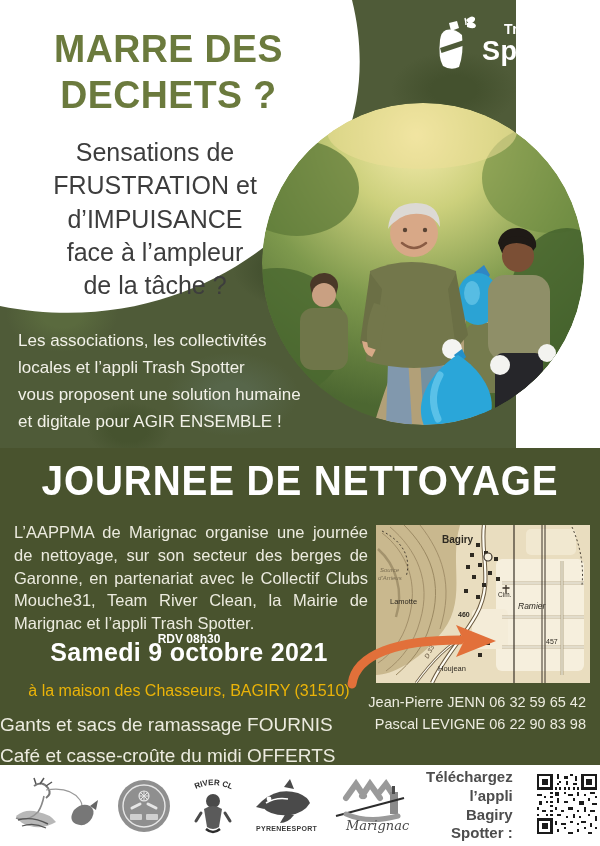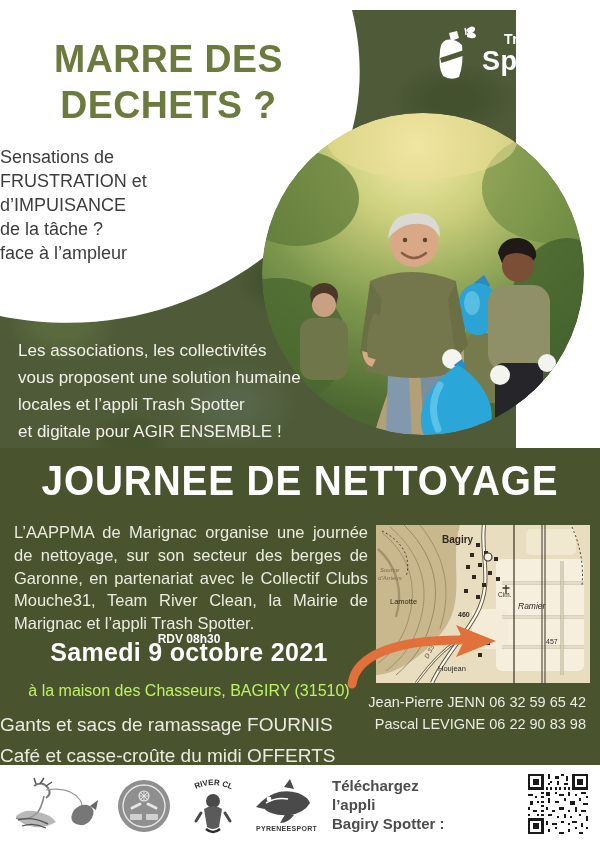--- a/index.html
+++ b/index.html
@@ -4,21 +4,21 @@
 <style>
   html,body{margin:0;padding:0;background:#888;}
   *{box-sizing:border-box;}
   .poster{
     position:relative;width:600px;height:846px;margin:0 auto;
     background:#fff;overflow:hidden;
     font-family:"Liberation Sans",sans-serif;
   }
   
   .top-section{
-    position:absolute;left:0;top:10px;width:516px;height:448px;
+    position:absolute;left:0;top:0;width:516px;height:448px;
     background-color:#4f5b38;
     background-image:
       radial-gradient(75px 45px at 8% 12%, #5e6d41 25%, transparent 70%),
       radial-gradient(90px 55px at 88% 20%, #44512e 25%, transparent 70%),
       radial-gradient(70px 50px at 30% 35%, #61714a 20%, transparent 70%),
       radial-gradient(110px 60px at 60% 60%, #3d4a2a 25%, transparent 70%),
       radial-gradient(80px 55px at 12% 70%, #5a6a3e 25%, transparent 70%),
       radial-gradient(95px 60px at 45% 88%, #57664a 20%, transparent 70%),
       radial-gradient(85px 50px at 80% 85%, #3c4829 25%, transparent 70%),
       radial-gradient(65px 45px at 97% 55%, #5d6c3f 25%, transparent 70%),
@@ -27,22 +27,22 @@
   }
   .white-blob{position:absolute;left:0;top:0;pointer-events:none;}
   .headline{
     position:absolute;left:12px;top:26px;width:326px;
     text-align:center;color:#6b7a3d;font-weight:800;
     font-size:39px;line-height:1.17;letter-spacing:.5px;
     transform:scaleX(.96);transform-origin:left top;
   }
   .subheadline{
     position:absolute;left:0px;top:136px;width:282px;
-    text-align:left;color:#3d3d3d;font-weight:500;
-    font-size:18px;line-height:1.33;
+    text-align:center;color:#3d3d3d;font-weight:500;
+    font-size:25px;line-height:1.33;padding-left:28px;
   }
   .intro-text{
     position:absolute;left:18px;top:328px;width:330px;
     color:#f2f1e8;font-size:17px;line-height:1.58;font-weight:500;
   }
   
   .brand{position:absolute;left:436px;top:14px;display:flex;align-items:center;}
   .brand-text{color:#fff;line-height:1;}
   .brand-trash{font-size:14px;font-weight:600;letter-spacing:.5px;margin-left:22px;}
   .brand-spotter{font-size:27px;font-weight:700;letter-spacing:.5px;margin-top:2px;}
@@ -65,33 +65,33 @@
     position:absolute;left:14px;top:73px;width:354px;
     font-size:16.5px;line-height:1.38;text-align:justify;color:#ecebdf;
   }
   .map-frame{position:absolute;left:376px;top:77px;width:214px;height:158px;}
   .arrow-overlay{position:absolute;left:338px;top:176px;pointer-events:none;}
   .rdv-line{position:absolute;left:0;top:184px;width:378px;text-align:center;
     font-weight:700;font-size:12px;color:#fff;}
   .date-line{position:absolute;left:0;top:190px;width:378px;text-align:center;
     font-weight:800;font-size:25px;color:#fff;letter-spacing:.3px;}
   .location-line{position:absolute;left:0;top:234px;width:378px;text-align:center;
-    font-size:16px;color:#bef264;}
+    font-size:16px;color:#eab308;}
   .provisions{position:absolute;left:0;top:261px;width:378px;text-align:left;
     font-size:19px;line-height:1.65;color:#ecebdf;}
   .contacts{position:absolute;right:14px;top:243px;width:260px;text-align:right;
     font-size:14.5px;line-height:1.55;color:#ecebdf;}
   
   .footer{
     position:absolute;left:0;top:765px;width:600px;height:81px;background:#fff;
     display:flex;align-items:center;padding:0 10px;gap:14px;
   }
   .logo-item{flex:0 0 auto;display:flex;align-items:center;justify-content:center;}
   .download-text{
-    flex:1 1 auto;color:#4d4d4d;font-weight:700;
+    flex:1 1 auto;text-align:right;color:#4d4d4d;font-weight:700;
     font-size:15px;line-height:1.25;padding-right:8px;
   }
   .qr{flex:0 0 auto;}
 </style>
 </head>
 <body>
 
 <div class="poster">
 
   <div class="top-section">
@@ -102,22 +102,22 @@
 
     <div class="headline">
       <div>MARRE DES</div>
       <div>DECHETS ?</div>
     </div>
 
     <div class="subheadline">
       <div>Sensations de</div>
       <div>FRUSTRATION et</div>
       <div>d’IMPUISANCE</div>
+      <div>face à l’ampleur</div>
       <div>de la tâche ?</div>
-      <div>face à l’ampleur</div>
     </div>
 
     <div class="photo-circle">
       <svg width="322" height="322" viewBox="0 0 322 322">
         <defs>
           <radialGradient id="sun" cx="48%" cy="10%" r="85%">
             <stop offset="0%" stop-color="#f6ecae"></stop>
             <stop offset="28%" stop-color="#ccd07c"></stop>
             <stop offset="62%" stop-color="#7e994d"></stop>
             <stop offset="100%" stop-color="#4c6731"></stop>
@@ -191,22 +191,22 @@
         <path d="M29,4 q1,4 1,7" stroke="#fff" stroke-width="1.4" fill="none"></path>
       </svg>
       <div class="brand-text">
         <div class="brand-trash">Trash</div>
         <div class="brand-spotter">Spotter</div>
       </div>
     </div>
 
     <div class="intro-text">
       <div>Les associations, les collectivités</div>
+      <div>locales et l’appli Trash Spotter</div>
       <div>vous proposent une solution humaine</div>
-      <div>locales et l’appli Trash Spotter</div>
       <div>et digitale pour AGIR ENSEMBLE !</div>
     </div>
   </div>
 
   <div class="event-section">
     <div class="banner-title">JOURNEE DE NETTOYAGE</div>
 
     <div class="event-description">L’AAPPMA de Marignac organise une journée de nettoyage, sur son secteur des berges de Garonne, en partenariat avec le Collectif Clubs Mouche31, Team River Clean, la Mairie de Marignac et l’appli Trash Spotter.</div>
 
     <div class="map-frame">
@@ -340,20 +340,30 @@
         <path d="M8,24 q16,-14 36,-8 q10,4 12,10 q-6,10 -20,12 q-18,2 -28,-8 Z" fill="#4a4a4a"></path>
         <path d="M30,10 l6,-8 4,10 Z" fill="#4a4a4a"></path>
         <path d="M12,26 q10,-6 22,-4" stroke="#fff" stroke-width="1.6" fill="none"></path>
         <circle cx="15" cy="22" r="2.4" fill="#fff"></circle>
         <path d="M8,24 l-6,6 8,2 Z" fill="#4a4a4a"></path>
         <path d="M40,38 q-6,8 -14,8 l6,-10 Z" fill="#4a4a4a"></path>
         <text x="2" y="54" font-size="7" font-weight="bold" fill="#3a3a3a" letter-spacing=".3" font-family="Liberation Sans,sans-serif">PYRENEESPORT</text>
       </svg>
     </div>
 
+    <div class="logo-item">
+      <svg width="80" height="60" viewBox="0 0 80 60">
+        <path d="M14,22 l10,-14 8,12 M30,20 l8,-12 10,14 M46,18 l8,-10 8,12" stroke="#9a9a9a" stroke-width="6" fill="none" stroke-linecap="round"></path>
+        <rect x="58" y="16" width="8" height="22" fill="#8a8a8a"></rect>
+        <rect x="60" y="10" width="3" height="8" fill="#4a4a4a"></rect>
+        <path d="M4,40 L72,22" stroke="#2c2c2c" stroke-width="2"></path>
+        <path d="M14,38 q22,10 52,2" stroke="#9a9a9a" stroke-width="5" fill="none" stroke-linecap="round"></path>
+        <text x="14" y="54" font-size="13" font-style="italic" fill="#4a4a4a" font-family="'DejaVu Serif',serif">Marignac</text>
+      </svg>
+    </div>
 
     <div class="download-text">
       <div>Téléchargez</div>
       <div>l’appli</div>
       <div>Bagiry Spotter :</div>
     </div>
 
     <div class="qr">
       <svg width="64" height="64" viewBox="0 0 29 29" shape-rendering="crispEdges">
         <rect width="29" height="29" fill="#fff"></rect>

